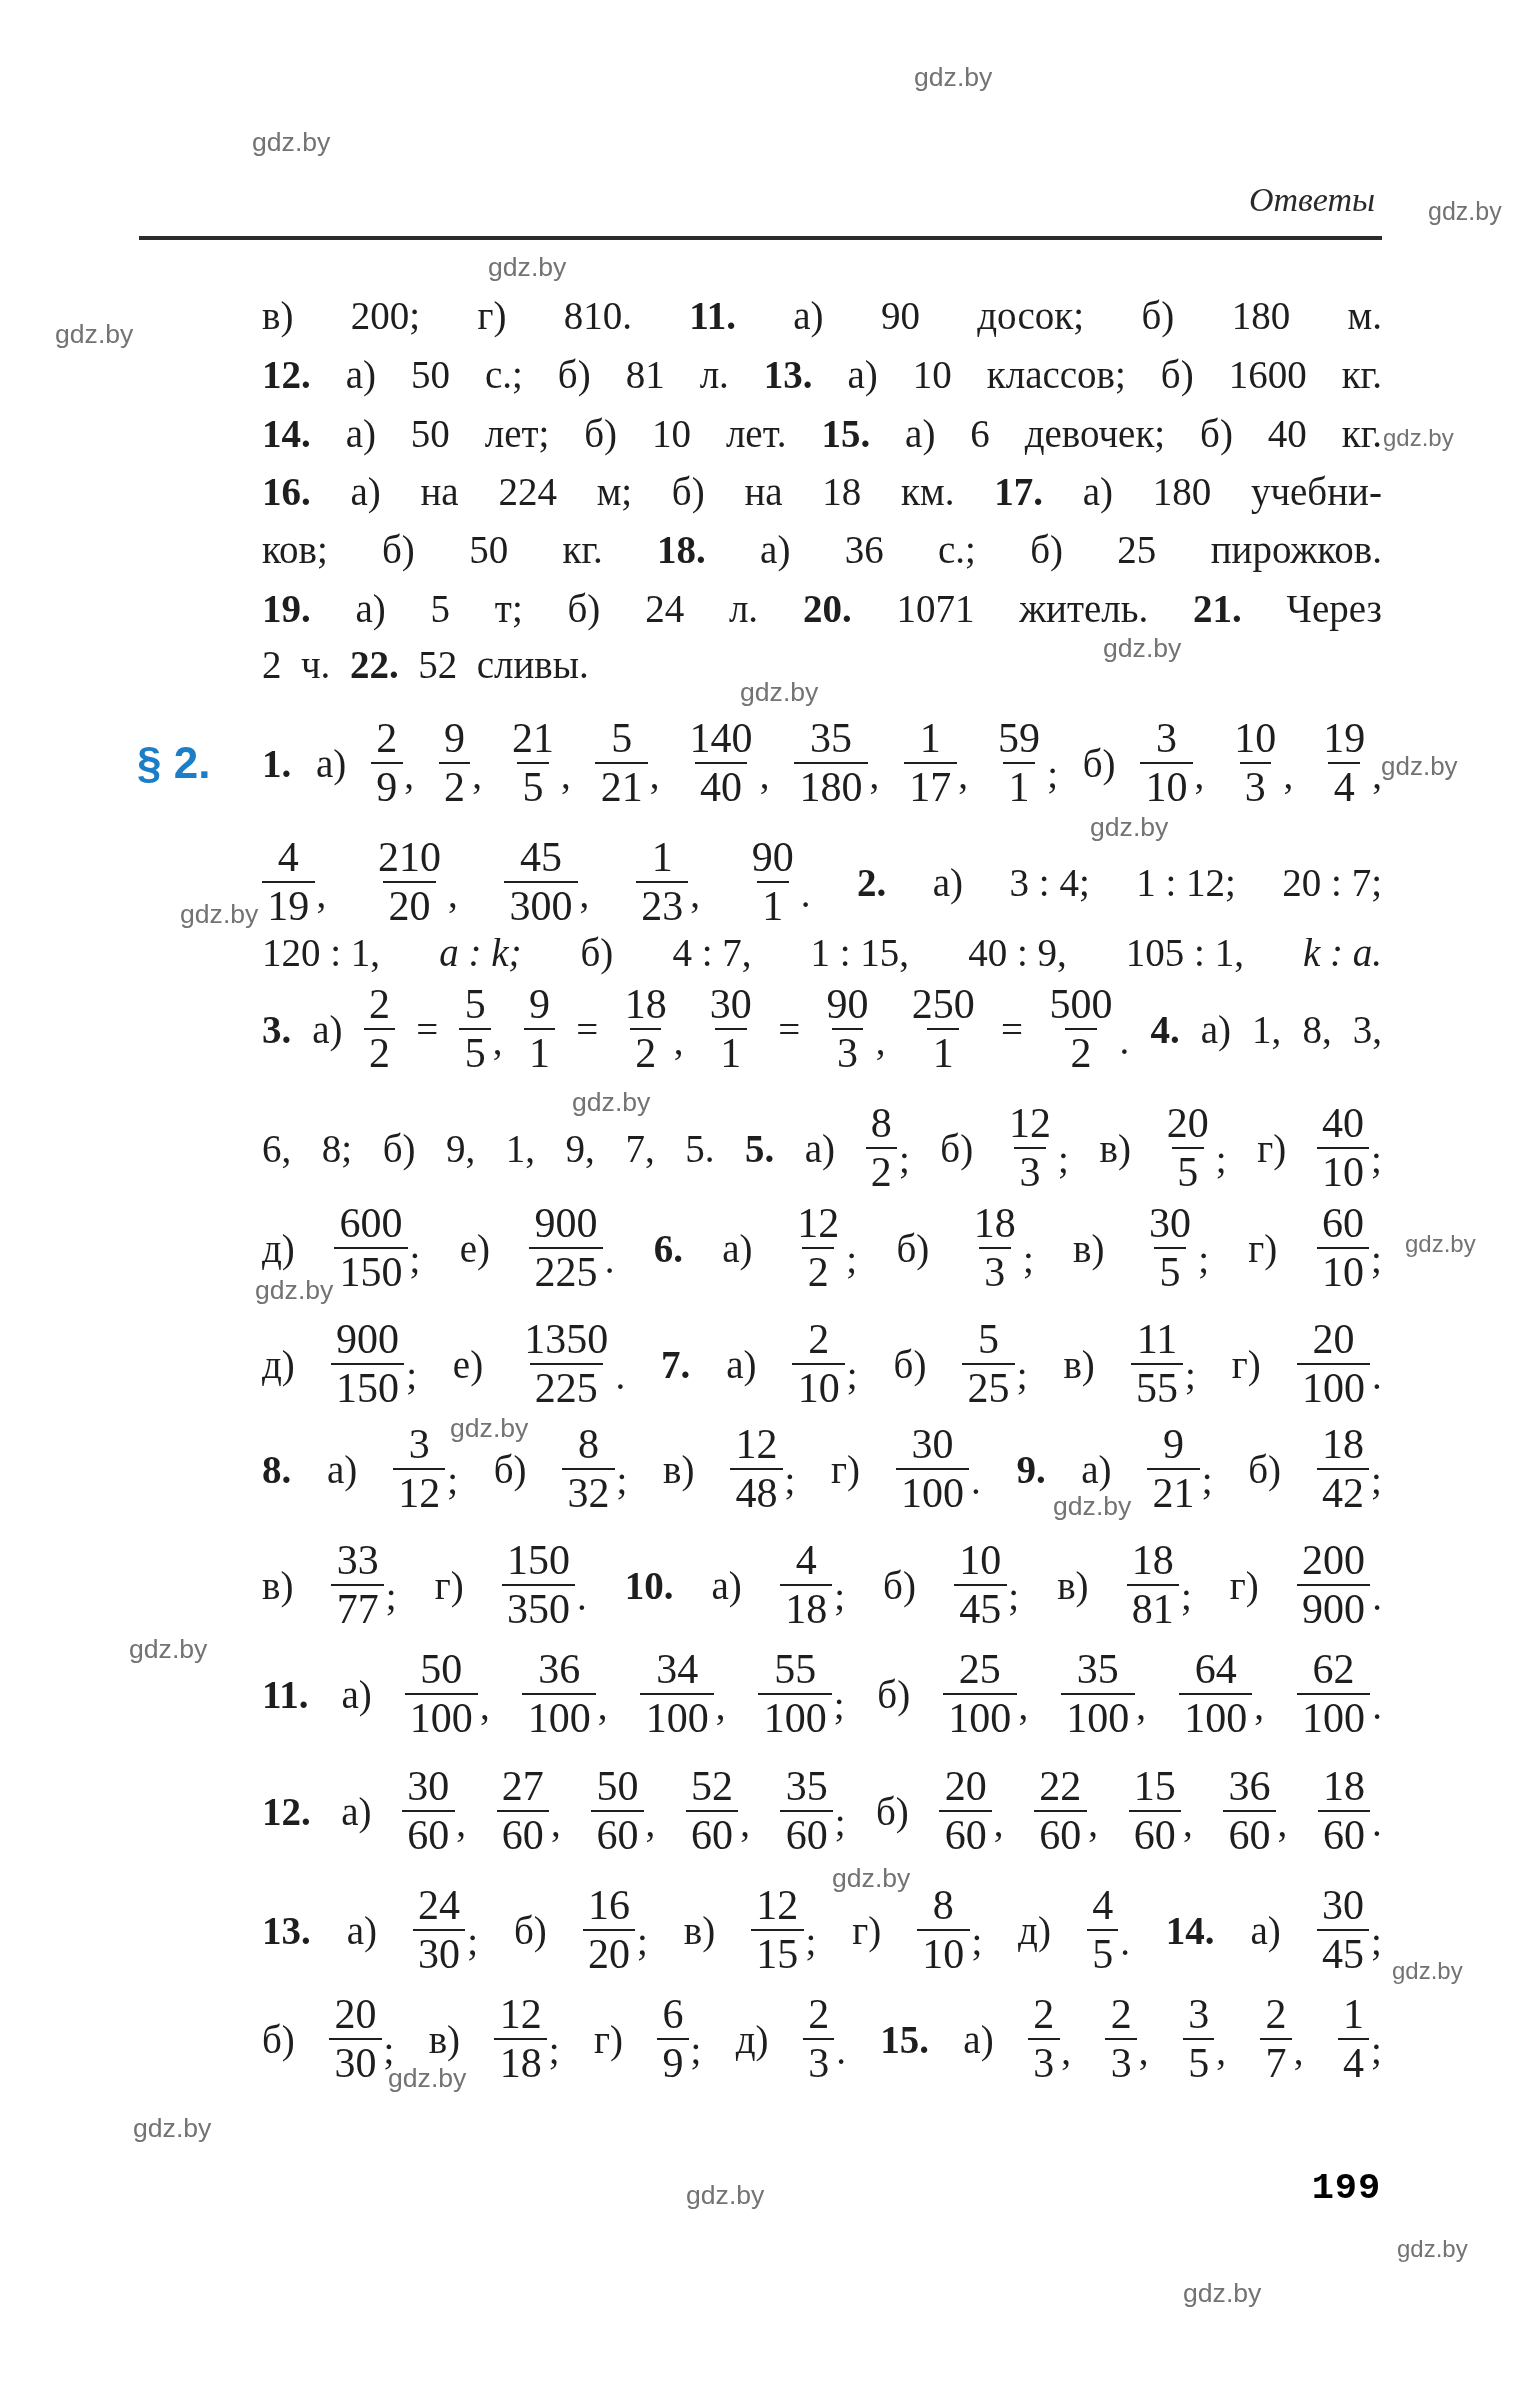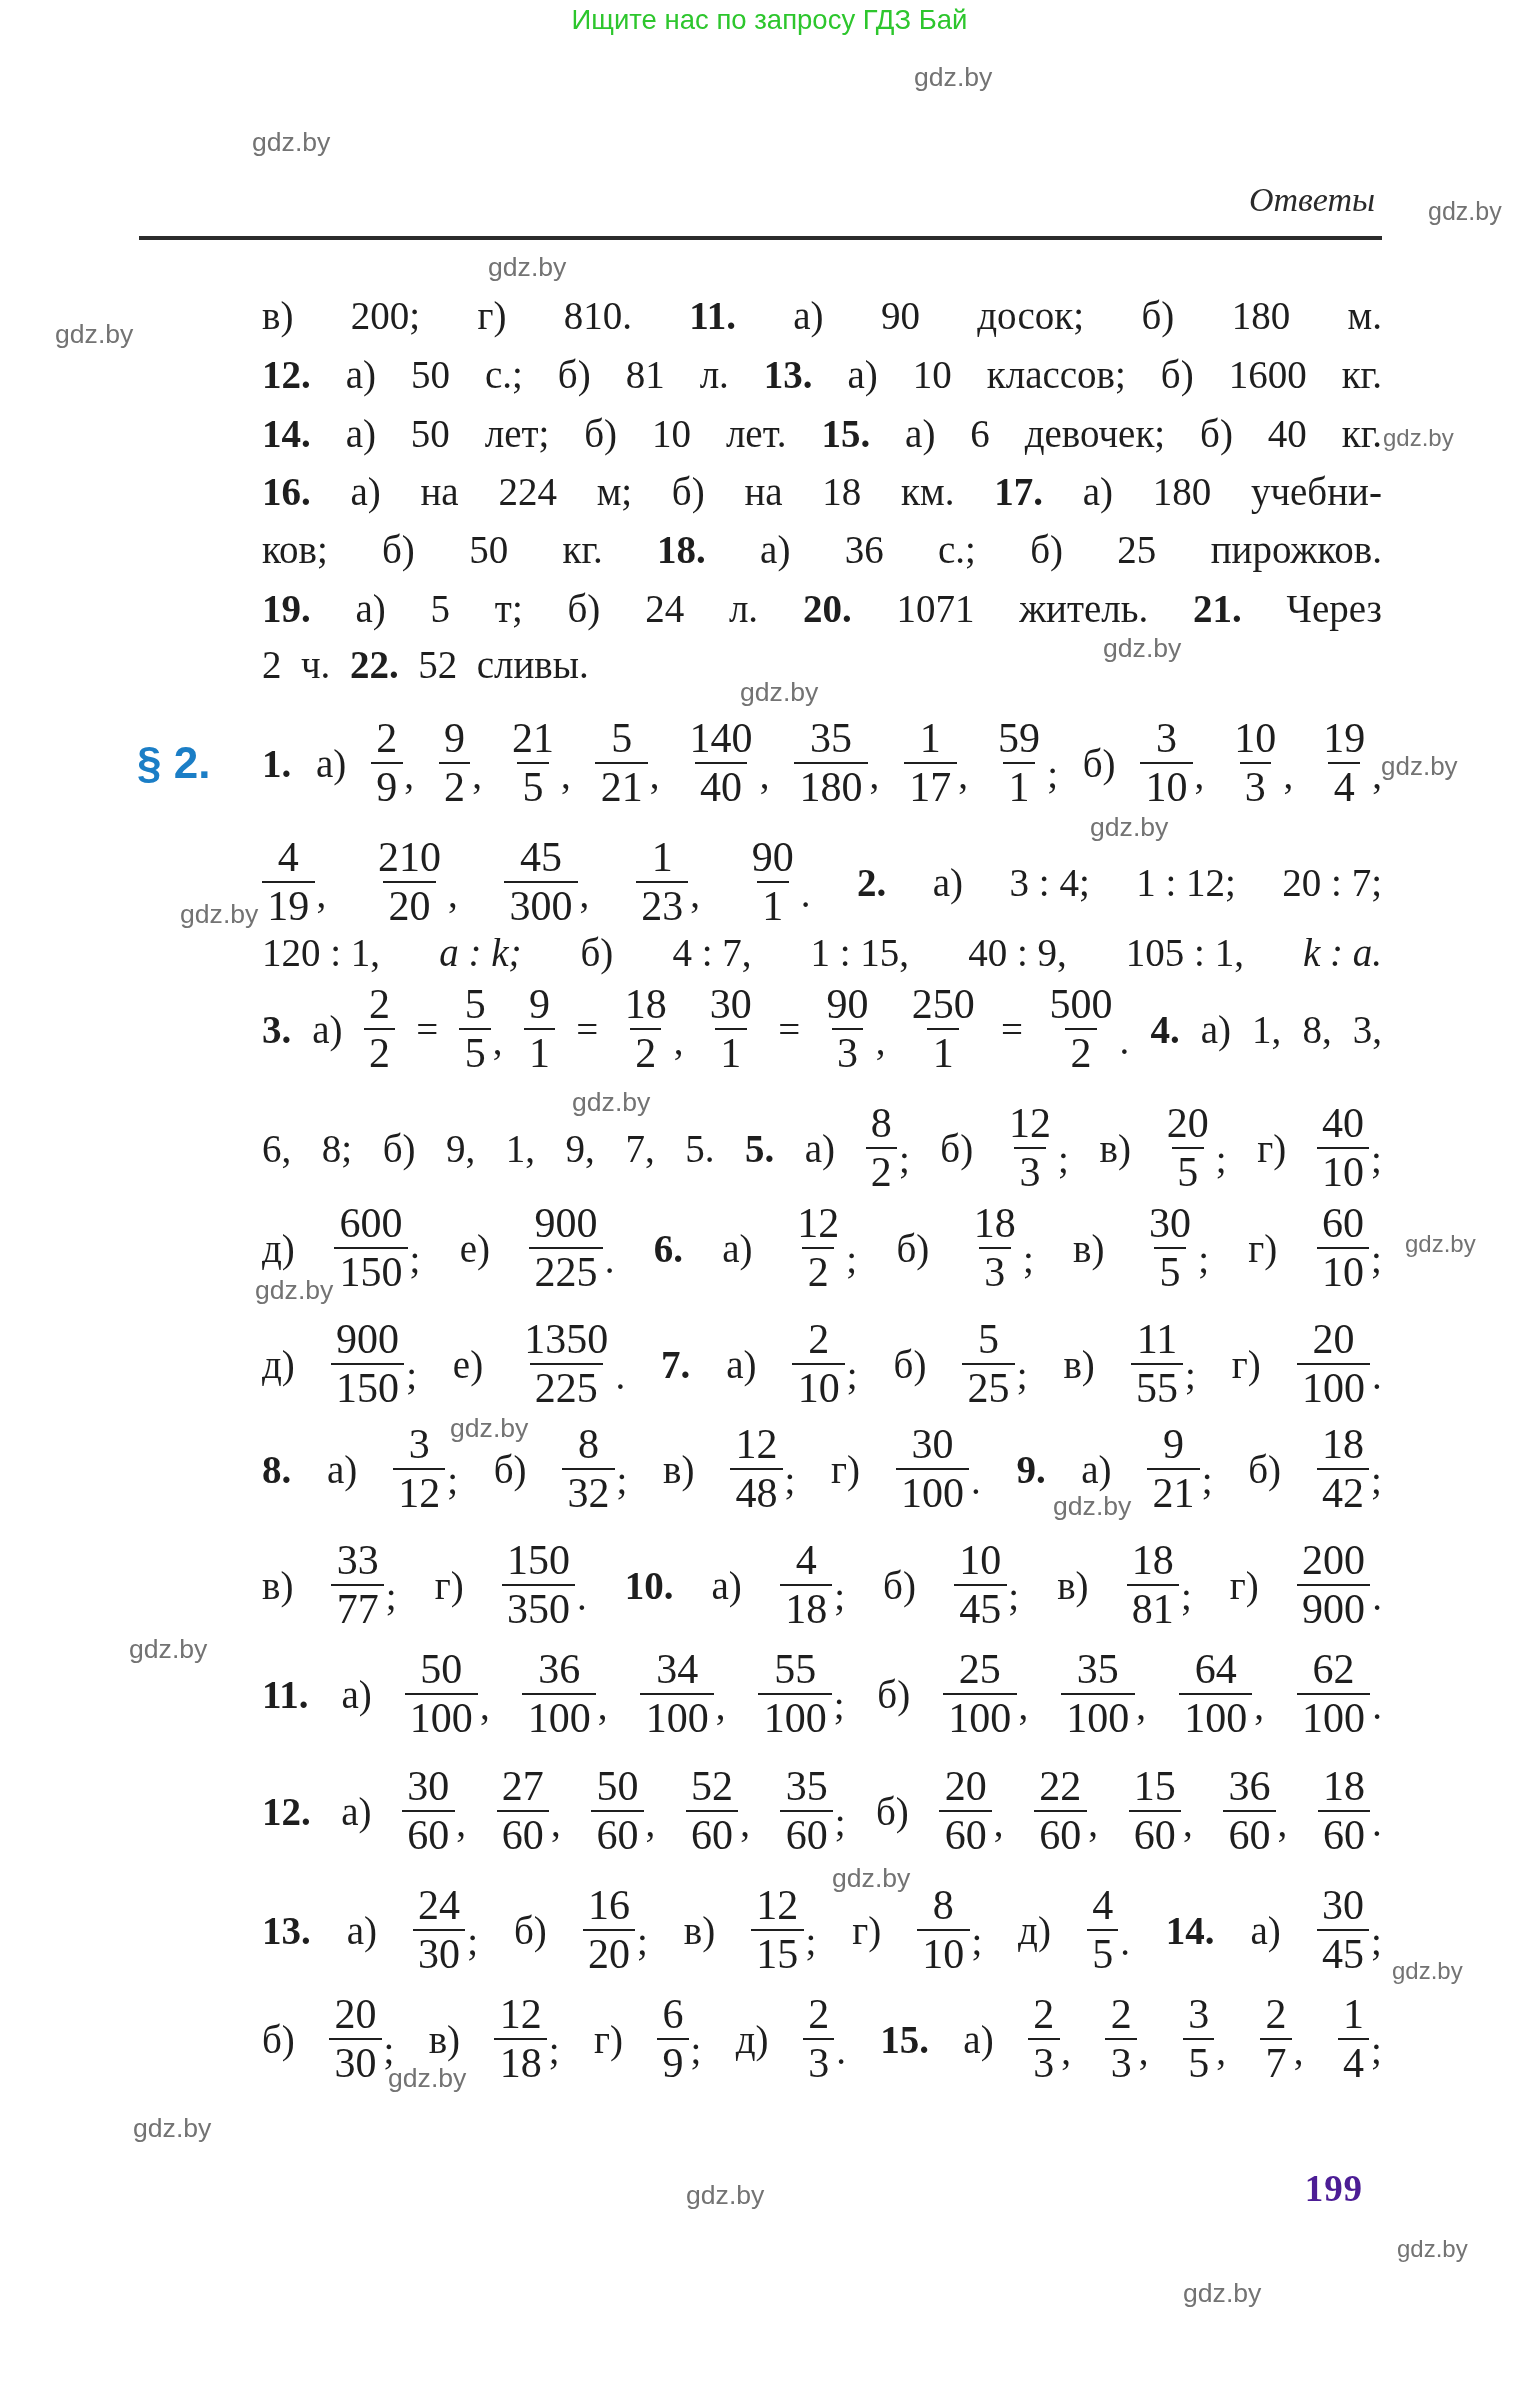--- a/index.html
+++ b/index.html
@@ -19,30 +19,29 @@
   .row.start{justify-content:flex-start;gap:19.5px;}
   .tok{font-size:39px;line-height:1;white-space:pre;}
   .tok.b{font-weight:bold;}
   .tok.i{font-style:italic;text-align:center;}
   .fr{display:inline-flex;align-items:center;}
   .stack{display:inline-flex;flex-direction:column;align-items:center;
          font-size:42px;line-height:1.02;}
   .stack .n{padding:0 5.3px 1.8px 5.3px;}
   .stack .d{border-top:2.7px solid #1f1f1f;padding:1.8px 5.3px 0 5.3px;}
   .suf{font-size:39px;line-height:1;transform:translateY(10.6px);margin-left:1.8px;}
-  .pagenum{position:absolute;top:2167px;right:176px;font-family:Liberation Serif, serif;
-           font-weight:bold;font-size:37px;color:#4c1d95;letter-spacing:0.9px;}
+  .pagenum{position:absolute;top:2167px;right:158px;font-family:Liberation Mono, monospace;
+           font-weight:bold;font-size:37px;color:#000000;letter-spacing:0.9px;}
   .footer{position:absolute;top:2365px;left:0;width:100%;text-align:center;
           font-family:"Liberation Sans",sans-serif;font-size:26px;white-space:pre;}
 </style>
 </head>
 <body>
 
 <div class="page">
-  <div class="banner" style="color: rgb(45, 198, 45);">Ищите нас по запросу ГДЗ Бай</div>
   <div class="otvety">Ответы</div>
   <div class="rule"></div>
   <div id="wm-layer">
       <span class="wm" style="left: 914px; top: 64px; font-size: 26.6px;">gdz.by</span>
       <span class="wm" style="left: 252px; top: 129px; font-size: 26.6px;">gdz.by</span>
       <span class="wm" style="left: 1428px; top: 199px; font-size: 25px;">gdz.by</span>
       <span class="wm" style="left: 488px; top: 254px; font-size: 26.6px;">gdz.by</span>
       <span class="wm" style="left: 55px; top: 321px; font-size: 26.6px;">gdz.by</span>
       <span class="wm" style="left: 1383px; top: 426px; font-size: 24px;">gdz.by</span>
       <span class="wm" style="left: 1103px; top: 635px; font-size: 26.6px;">gdz.by</span>

